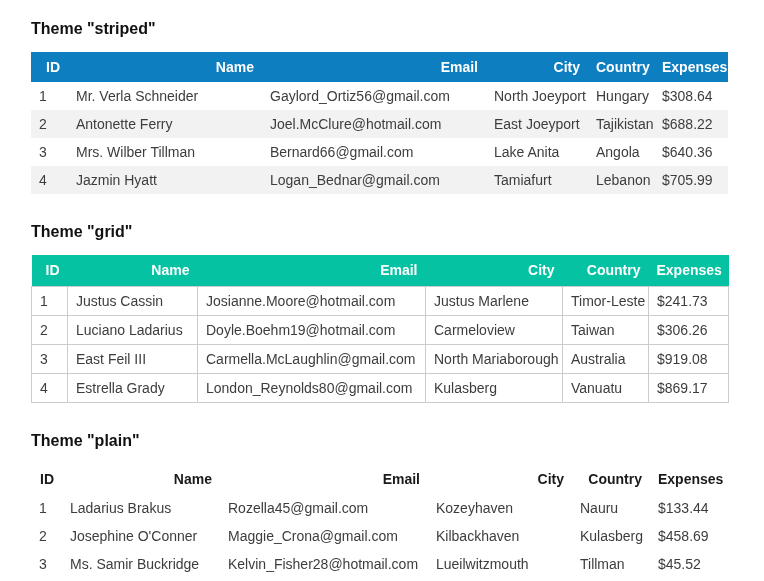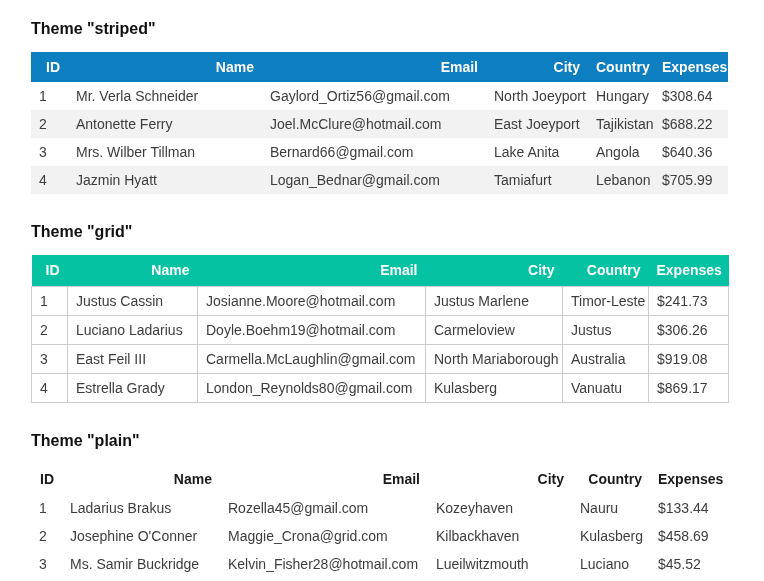--- a/index.html
+++ b/index.html
@@ -149,21 +149,21 @@
             <td>Josianne.Moore@hotmail.com</td>
             <td>Justus Marlene</td>
             <td>Timor-Leste</td>
             <td>$241.73</td>
           </tr>
           <tr>
             <td>2</td>
             <td>Luciano Ladarius</td>
             <td>Doyle.Boehm19@hotmail.com</td>
             <td>Carmeloview</td>
-            <td>Justus</td>
+            <td>Taiwan</td>
             <td>$306.26</td>
           </tr>
           <tr>
             <td>3</td>
             <td>East Feil III</td>
             <td>Carmella.McLaughlin@gmail.com</td>
             <td>North Mariaborough</td>
             <td>Australia</td>
             <td>$919.08</td>
           </tr>
@@ -205,31 +205,31 @@
             <td>1</td>
             <td>Ladarius Brakus</td>
             <td>Rozella45@gmail.com</td>
             <td>Kozeyhaven</td>
             <td>Nauru</td>
             <td>$133.44</td>
           </tr>
           <tr>
             <td>2</td>
             <td>Josephine O'Conner</td>
-            <td>Maggie_Crona@grid.com</td>
+            <td>Maggie_Crona@gmail.com</td>
             <td>Kilbackhaven</td>
             <td>Kulasberg</td>
             <td>$458.69</td>
           </tr>
           <tr>
             <td>3</td>
             <td>Ms. Samir Buckridge</td>
             <td>Kelvin_Fisher28@hotmail.com</td>
             <td>Lueilwitzmouth</td>
-            <td>Luciano</td>
+            <td>Tillman</td>
             <td>$45.52</td>
           </tr>
           <tr>
             <td>4</td>
             <td>Miss Travon Gibson</td>
             <td>Helena58@hotmail.com</td>
             <td>Lake Hortensechester</td>
             <td>China</td>
             <td>$905.64</td>
           </tr>

